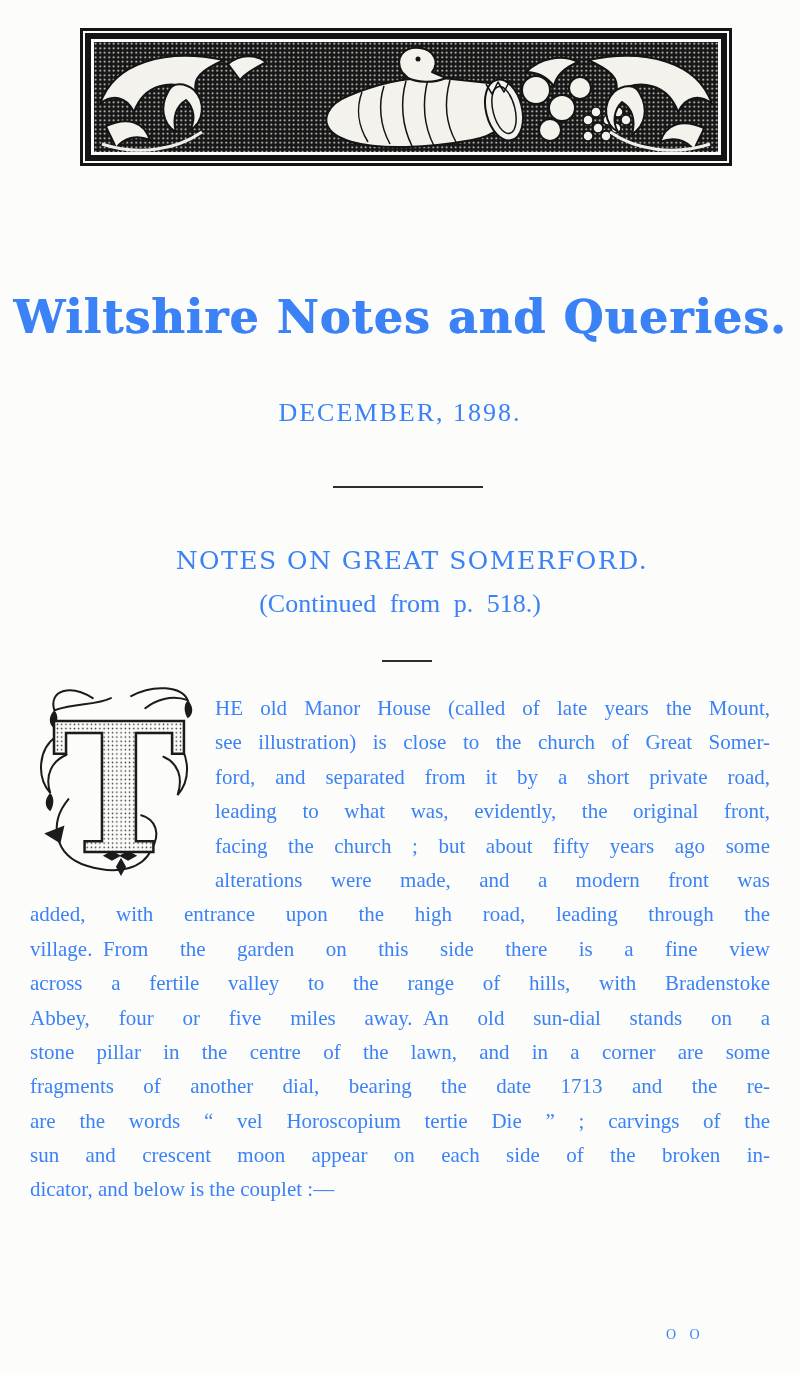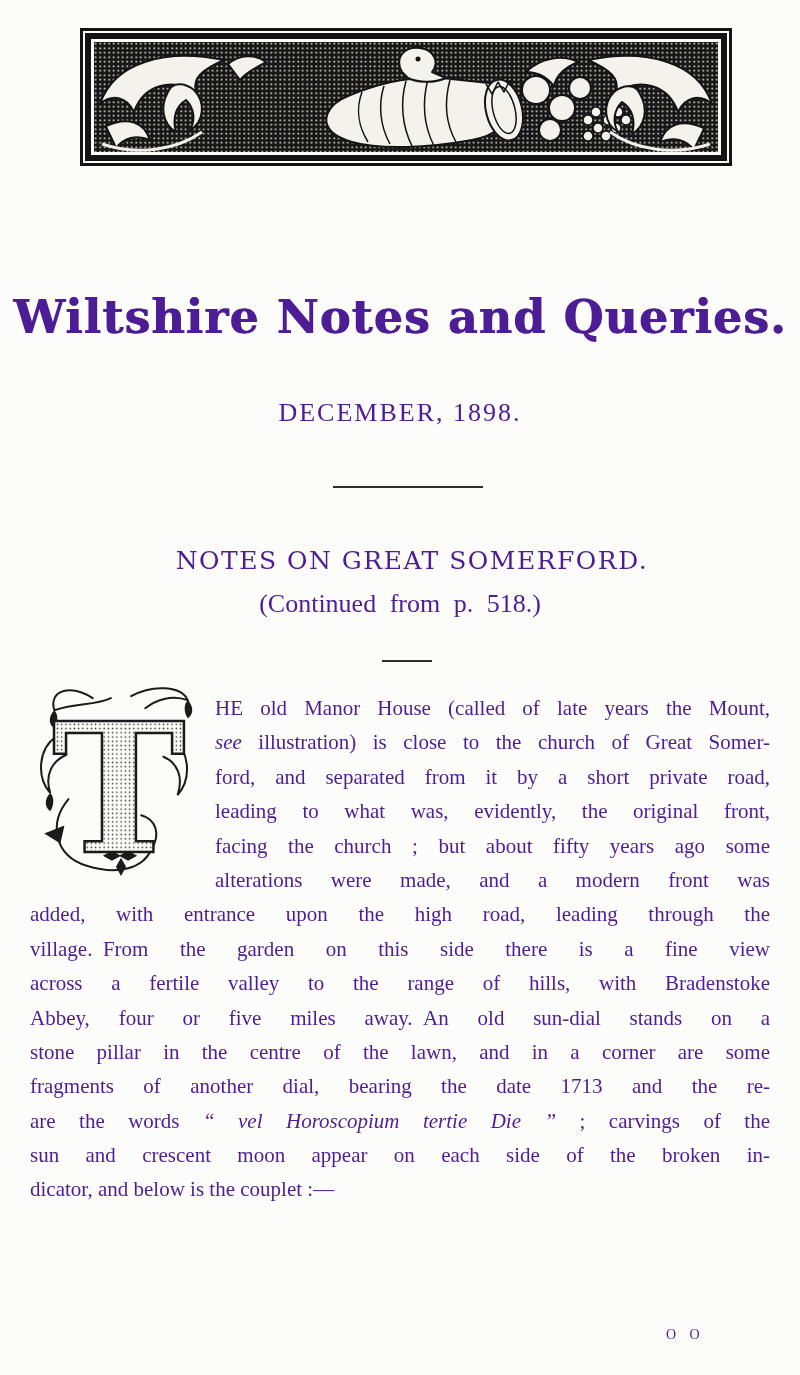--- a/index.html
+++ b/index.html
@@ -1,18 +1,18 @@
 <!DOCTYPE html>
 <html><head>
 <meta charset="utf-8">
 <style>
   html,body { margin:0; padding:0; background:#fcfcfb; }
   #page {
     position:relative; width:800px; height:1375px;
-    background:#fcfcfb; color:#4c1d95;
+    background:#fcfcfb; color:#3b82f6;
     font-family:"Liberation Serif", serif;
     overflow:hidden;
   }
   
   .ornament { position:absolute; left:80px; top:28px; width:652px; height:138px; }
   .ornament svg { display:block; width:100%; height:100%; }
   
   .journal-title {
     position:absolute; top:290px; left:0; width:100%; margin:0;
     text-align:center;
@@ -43,21 +43,21 @@
     stroke:#1b1b1b; stroke-width:2.5px;
   }
   
   .body-text {
     position:absolute; left:30px; top:691px; width:740px;
     font-size:21px; line-height:34.4px;
   }
   .body-line { height:34.4px; overflow:hidden; }
   .body-line.just { text-align:justify; text-align-last:justify; }
   .body-line.indent { margin-left:185px; }
-  .it { font-style:italic; }
+  .it { }
   .couplet { margin-top:28px; font-size:22px; line-height:34px; }
   .couplet-line { height:34px; }
   .couplet-line:nth-child(1) { margin-left:222px; }
   .couplet-line:nth-child(2) { margin-left:237px; }
   .sig {
     position:absolute; left:666px; top:1327px;
     font-size:14px; letter-spacing:5px;
   }
 </style>
 </head>

